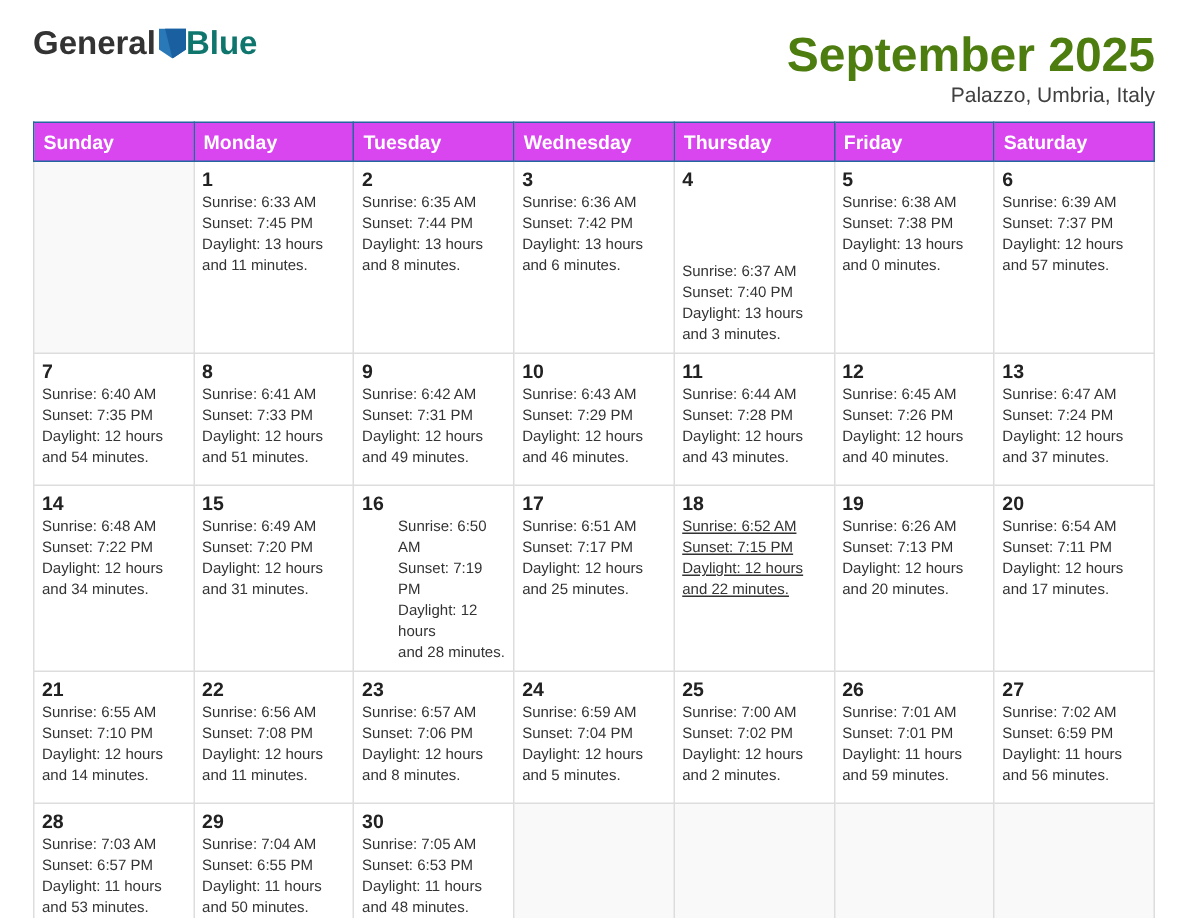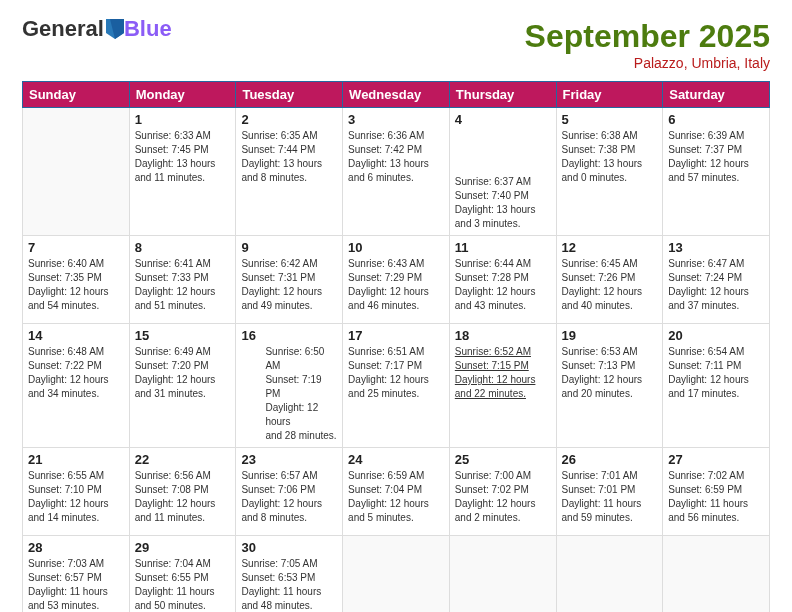--- a/index.html
+++ b/index.html
@@ -31,48 +31,48 @@
     }
     .logo-text {
       display: flex;
       align-items: center;
       font-size: 22px;
       font-weight: bold;
       color: #333;
       line-height: 1;
     }
     .logo-general { color: #333; }
-    .logo-blue { color: #8b5cf6; }
+    .logo-blue { color: #0f766e; }
     .logo-icon {
       width: 18px;
       height: 20px;
       margin-left: 2px;
       display: inline-block;
     }
     .title-block {
       text-align: right;
     }
     .title-block h1 {
       font-size: 32px;
       font-weight: bold;
       color: #4d7c0f;
     }
     .title-block p {
       font-size: 14px;
-      color: #b91c1c;
+      color: #404040;
     }
     .calendar {
       flex: 1;
       border: 1px solid #ccc;
       border-collapse: collapse;
       width: 100%;
       table-layout: fixed;
     }
     .calendar th {
-      background-color: #be185d;
+      background-color: #d946ef;
       color: #fff;
       text-align: left;
       padding: 5px 6px;
       font-size: 13px;
       border: 1px solid #2467a0;
     }
     .calendar td {
       border: 1px solid #ddd;
       vertical-align: top;
       padding: 4px 5px;
@@ -260,21 +260,21 @@
           </td>
           <td>
             <span class="day-num">18</span>
             <div class="cell-info" style="white-space: pre-line; text-decoration: underline;">Sunrise: 6:52 AM
 Sunset: 7:15 PM
 Daylight: 12 hours
 and 22 minutes.</div>
           </td>
           <td>
             <span class="day-num">19</span>
-            <div class="cell-info" style="white-space: pre-line;">Sunrise: 6:53 AM
+            <div class="cell-info" style="white-space: pre-line;">Sunrise: 6:26 AM
 Sunset: 7:13 PM
 Daylight: 12 hours
 and 20 minutes.</div>
           </td>
           <td>
             <span class="day-num">20</span>
             <div class="cell-info" style="white-space: pre-line;">Sunrise: 6:54 AM
 Sunset: 7:11 PM
 Daylight: 12 hours
 and 17 minutes.</div>

